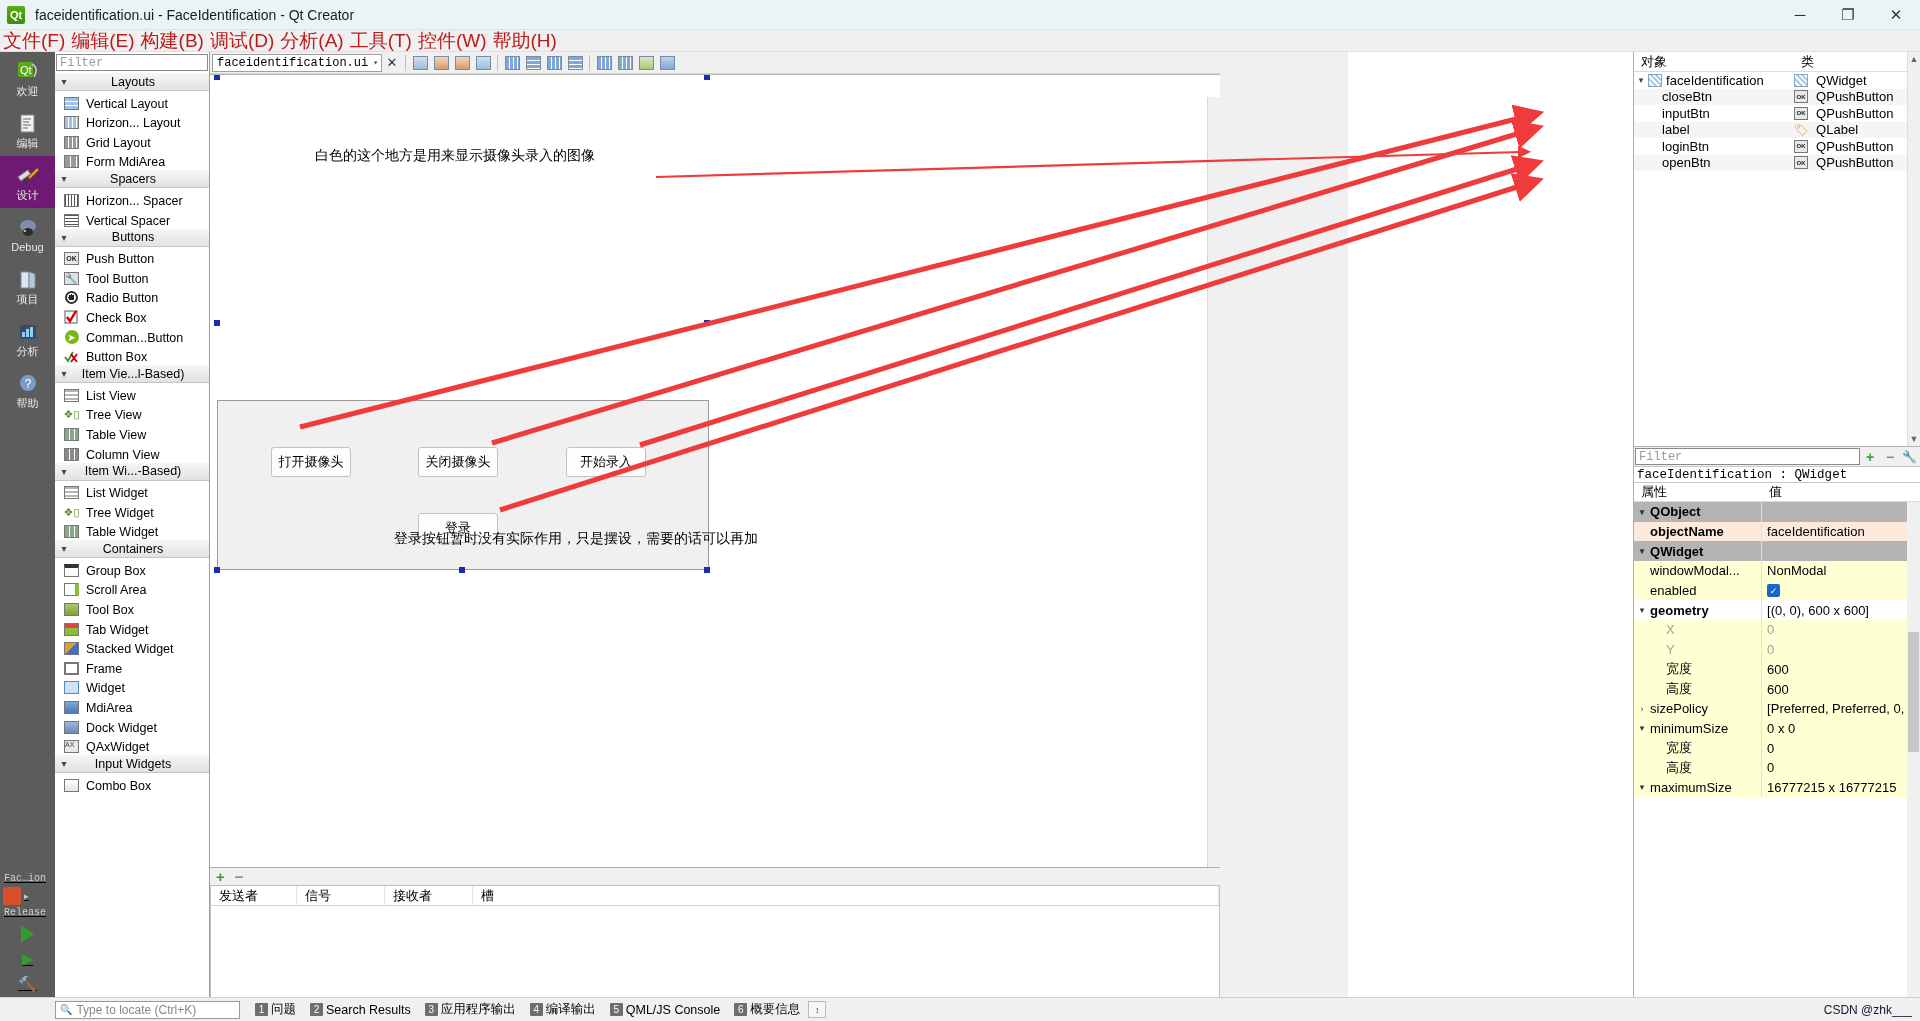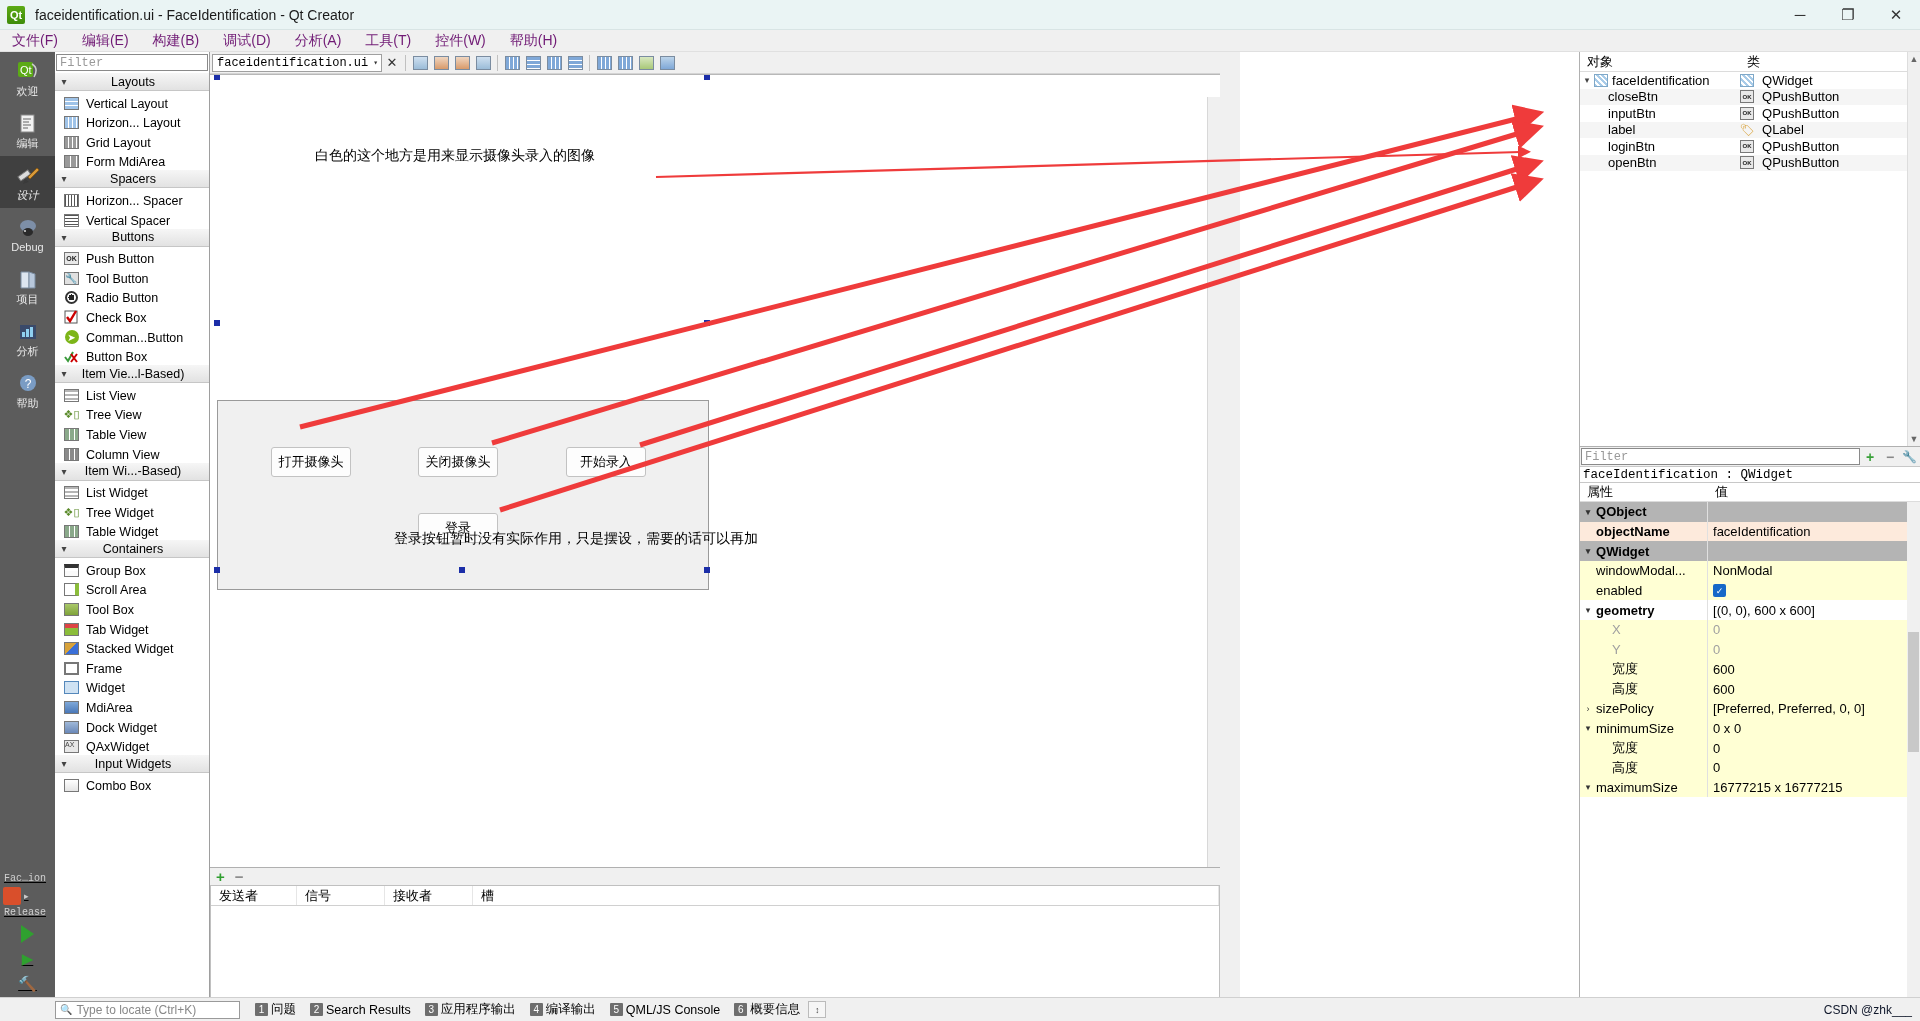--- a/index.html
+++ b/index.html
@@ -34,36 +34,36 @@
   }
   .win-btn.close { color: #333; }
 
   
   .menubar {
     position: absolute; top: 30px; left: 0; width: 1920px; height: 22px;
     background: #f0f0f0; display: flex; align-items: center;
     border-bottom: 1px solid #e0e0e0;
   }
   .menu-item {
-    padding: 2px 12px; font-size: 14px; color: #701a75;
+    padding: 2px 3px; font-size: 19px; color: #b91c1c;
     font-family: "Liberation Sans", sans-serif;
   }
 
   
   .modebar {
     position: absolute; top: 52px; left: 0; width: 55px; bottom: 24px;
     background: #5c5c5c;
     display: flex; flex-direction: column; align-items: center;
   }
   .mode {
     width: 55px; height: 52px; display: flex; flex-direction: column;
     align-items: center; justify-content: center; color: #e8e8e8;
     font-size: 11px; gap: 1px;
   }
-  .mode.active { background: #404040; font-style: italic; }
+  .mode.active { background: #701a75; }
   .mode-glyph {
     width: 26px; height: 26px; display: flex; align-items: center; justify-content: center;
     font-size: 17px;
   }
   .mode-label { font-size: 11px; line-height: 11px; }
   .modebar-bottom { margin-top: auto; width: 55px; padding-bottom: 4px; text-decoration: underline; }
   .mb-kit {
     color: #d0d0d0; font-size: 10px; font-family: "Liberation Mono", monospace;
     padding-left: 4px; line-height: 12px;
   }
@@ -219,21 +219,21 @@
   .ss-tab {
     height: 19px; padding: 0 10px; font-family: "Liberation Mono", monospace;
     font-size: 12.5px; display: flex; align-items: center;
     border: 1px solid #b4b4b4; border-bottom: none; background: #e2e2e2;
     margin-right: 2px; border-radius: 3px 3px 0 0;
   }
   .ss-tab.active { background: #fff; }
 
   
   .right {
-    position: absolute; top: 52px; right: 0; width: 680px; bottom: 24px;
+    position: absolute; top: 52px; right: 0; width: 572px; bottom: 24px;
     background: #f0f0f0; display: flex;
   }
   .right-left-gap { width: 350px; background: #fff; border-right: 1px solid #b0b0b0; }
   .right-panel { width: 350px; display: flex; flex-direction: column; background: #f5f5f5; }
 
   .insp-wrap { height: 395px; display: flex; background: #fff; border-bottom: 1px solid #b0b0b0; }
   .insp { flex: 1; display: flex; flex-direction: column; }
   .insp-head { height: 20px; display: flex; border-bottom: 1px solid #dcdcdc; background: #fff; }
   .insp-th { font-size: 13px; padding-left: 7px; display: flex; align-items: center; }
   .insp-row { height: 16.5px; display: flex; align-items: center; font-size: 13px; }
@@ -707,21 +707,21 @@
         </div>
       <div class="tb-btn">
           <span class="tb-gl g-img"></span>
         </div>
     </div>
 
     <div class="form-canvas">
 
       <div class="canvas-note" style="left:105px; top:72px;">白色的这个地方是用来显示摄像头录入的图像</div>
 
-      <div class="form-widget" style="left:7px; top:325px; width:492px; height:190px;text-align:center;">
+      <div class="form-widget" style="left:7px; top:325px; width:492px; height:170px;text-align:center;">
         <div class="form-btn" style="left:53px; top:46px; width:80px; height:30px;">打开摄像头</div>
         <div class="form-btn" style="left:200px; top:46px; width:80px; height:30px;">关闭摄像头</div>
         <div class="form-btn" style="left:348px; top:46px; width:80px; height:30px;">开始录入</div>
         <div class="form-btn" style="left:200px; top:112px; width:80px; height:30px;">登录</div>
       </div>
 
       <div class="canvas-note" style="left:184px; top:455px;">登录按钮暂时没有实际作用，只是摆设，需要的话可以再加</div>
 
       <div class="sel-handle" style="left:4px;  top:-1px;"></div>
       <div class="sel-handle" style="left:494px;top:-1px;"></div>

